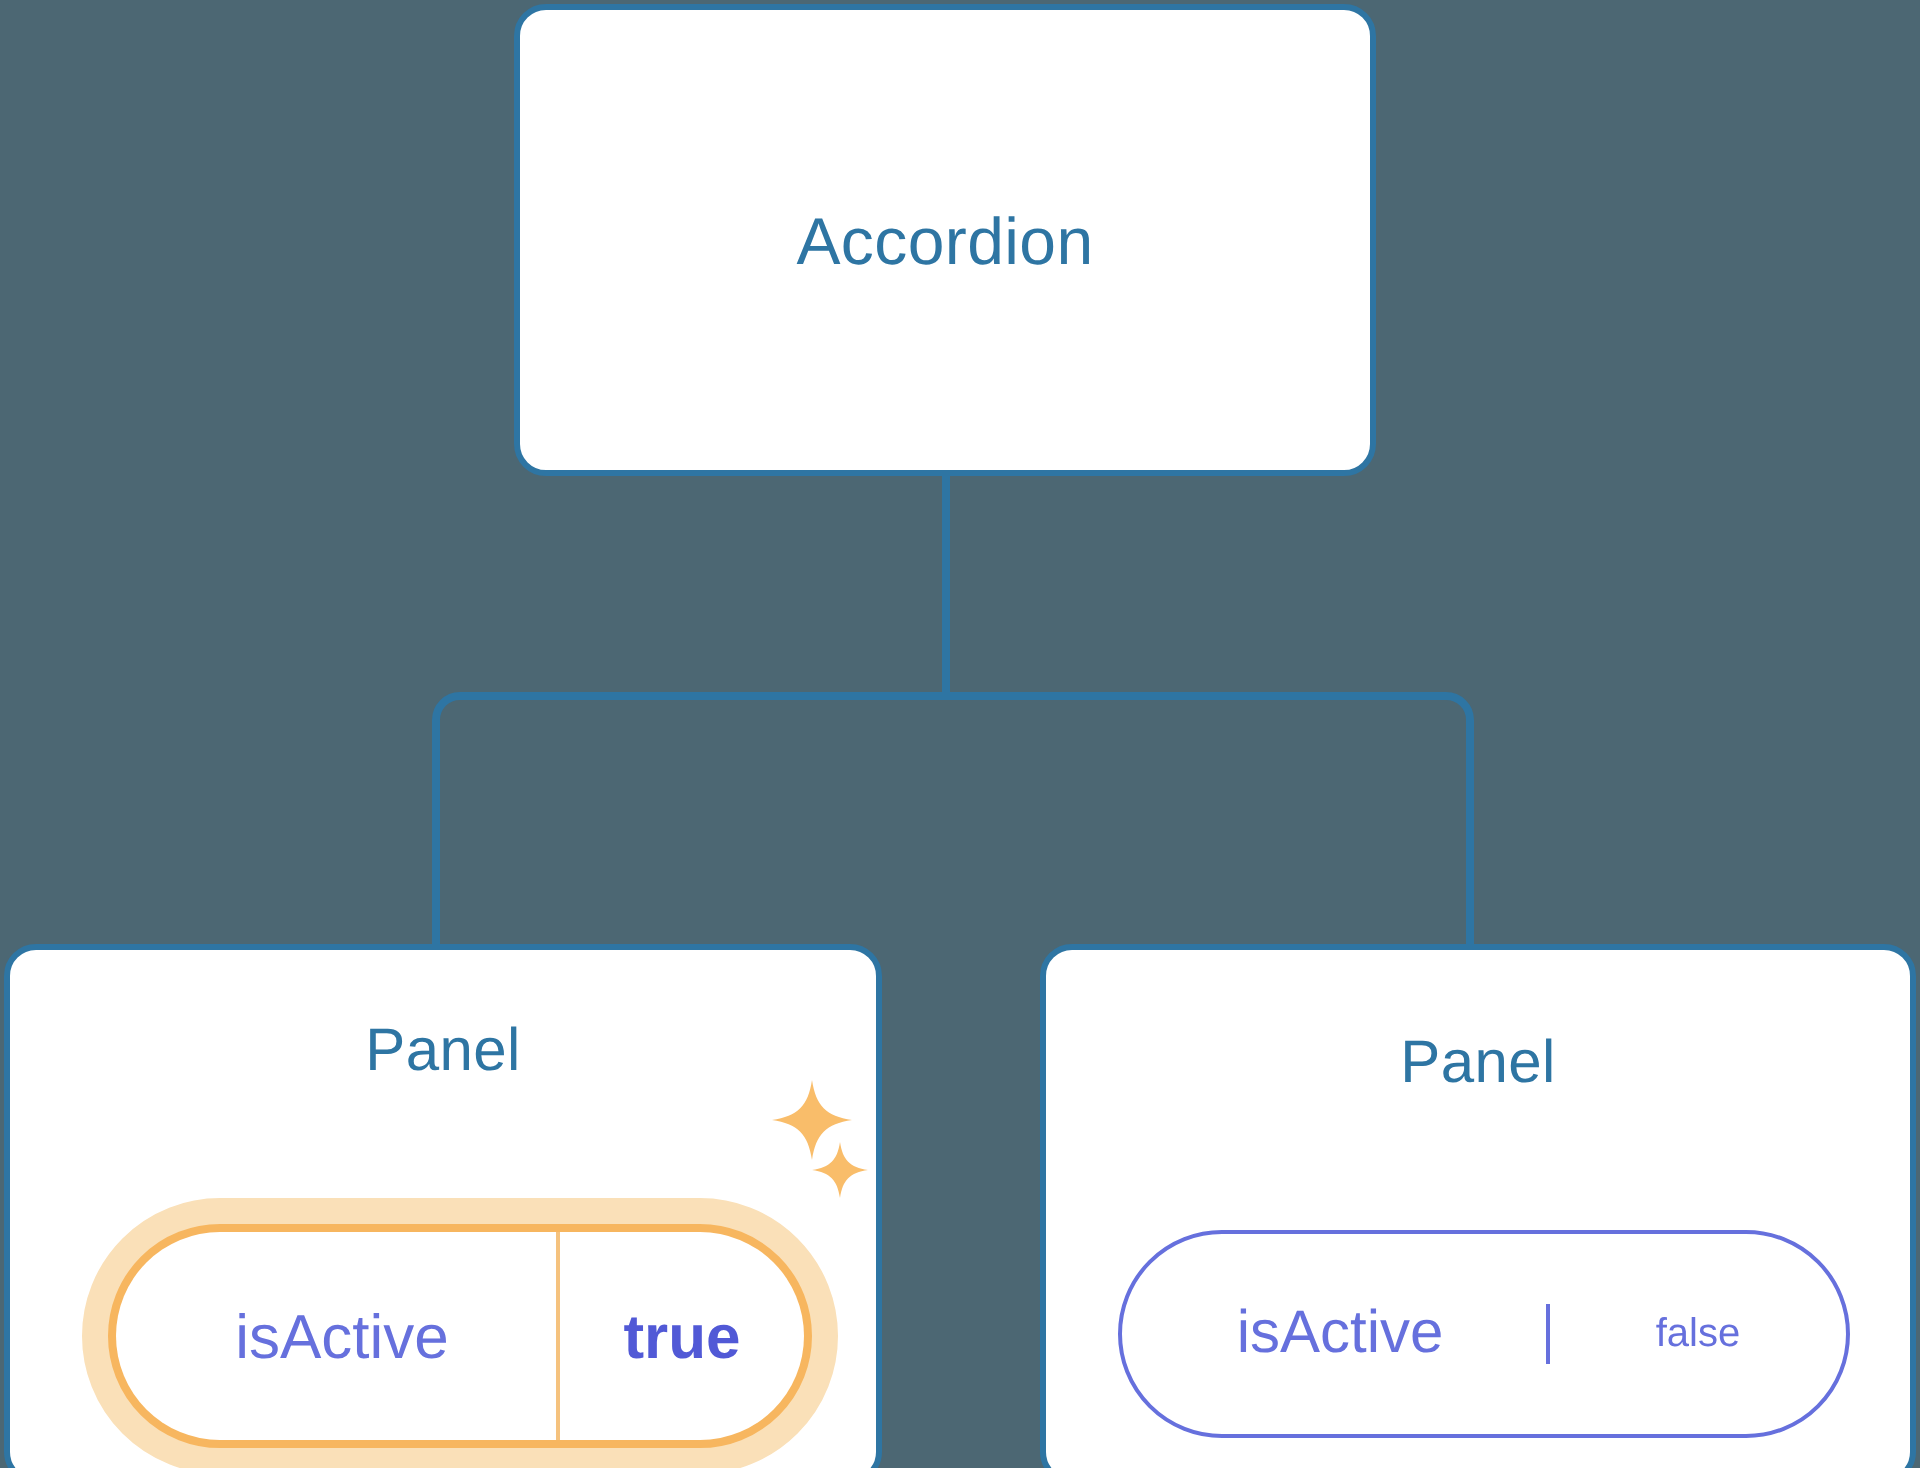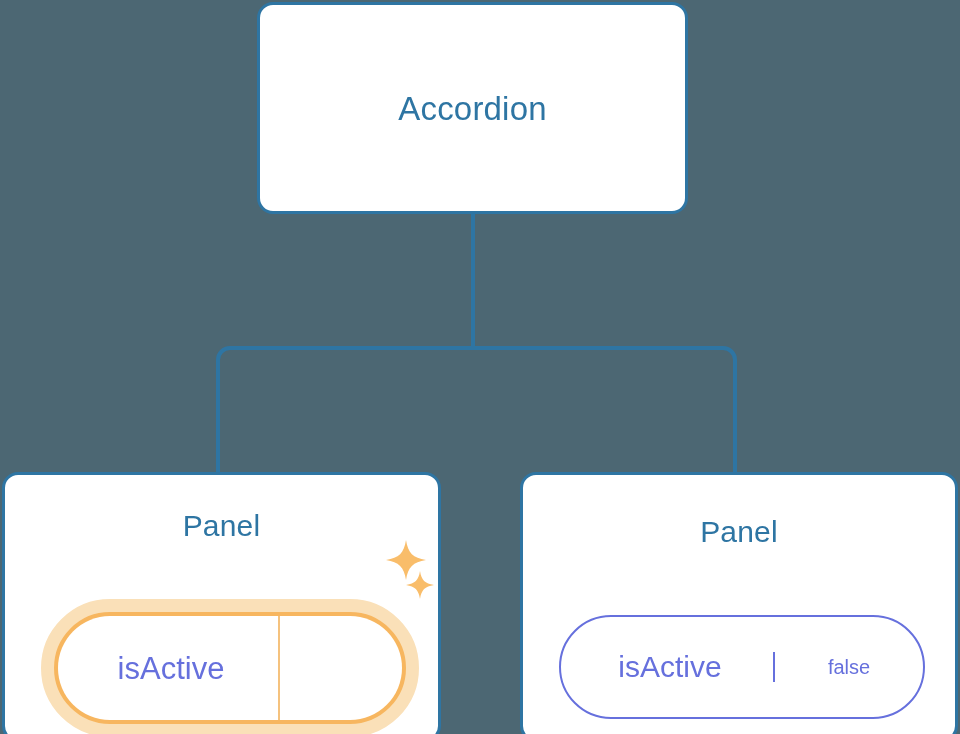--- a/index.html
+++ b/index.html
@@ -51,21 +51,21 @@
     letter-spacing: 0.2px;
     line-height: 1;
     white-space: nowrap;
   }
 
   
   #root-node {
     left: 257px;
     top: 2px;
     width: 431px;
-    height: 212px;
+    height: 236px;
     justify-content: center;
   }
 
   
   #panel-node-left {
     left: 2px;
     top: 472px;
     width: 439px;
     height: 270px;
     border-radius: 16px;
@@ -193,20 +193,21 @@
     <div class="node-title">Accordion</div>
   </div>
 
   <div class="node-card" id="panel-node-left">
     <div class="node-title">Panel</div>
 
     <div class="pill-wrap-left">
       <div class="prop-pill" id="prop-pill-left">
         <div class="pill-inner">
           <div class="prop-key">isActive</div>
+          <div class="prop-value">true</div>
         </div>
       </div>
     </div>
   </div>
 
   <svg class="sparkle" id="sparkle-large" viewBox="0 0 40 40">
     <path d="M20 0 C22 13 27 18 40 20 C27 22 22 27 20 40 C18 27 13 22 0 20 C13 18 18 13 20 0 Z" fill="#f9bd6a"></path>
   </svg>
   <svg class="sparkle" id="sparkle-small" viewBox="0 0 28 28">
     <path d="M14 0 C15.4 9.1 18.9 12.6 28 14 C18.9 15.4 15.4 18.9 14 28 C12.6 18.9 9.1 15.4 0 14 C9.1 12.6 12.6 9.1 14 0 Z" fill="#f9bd6a"></path>

